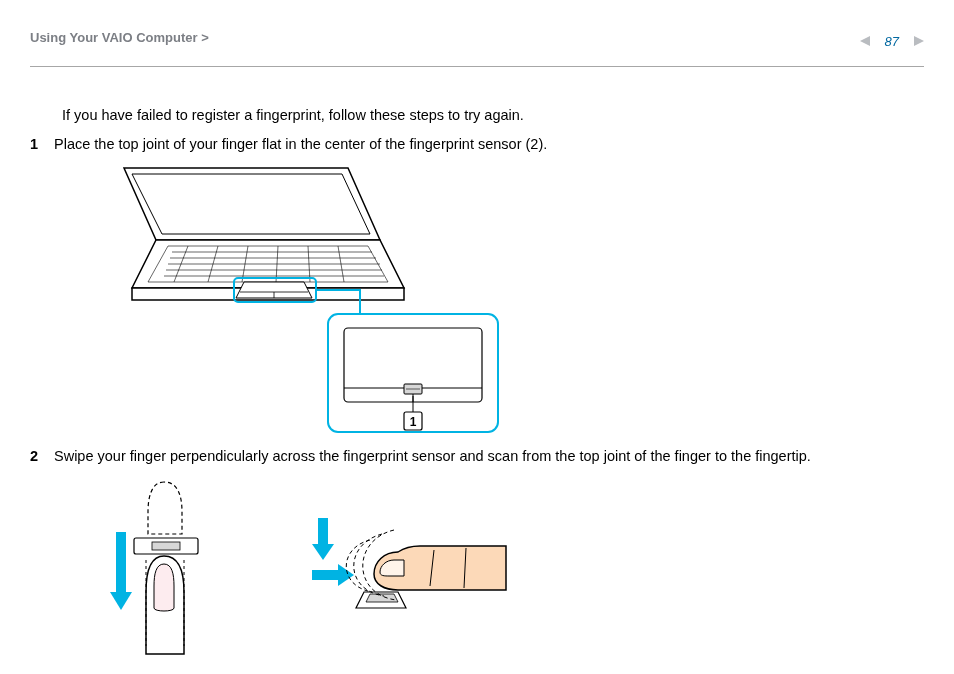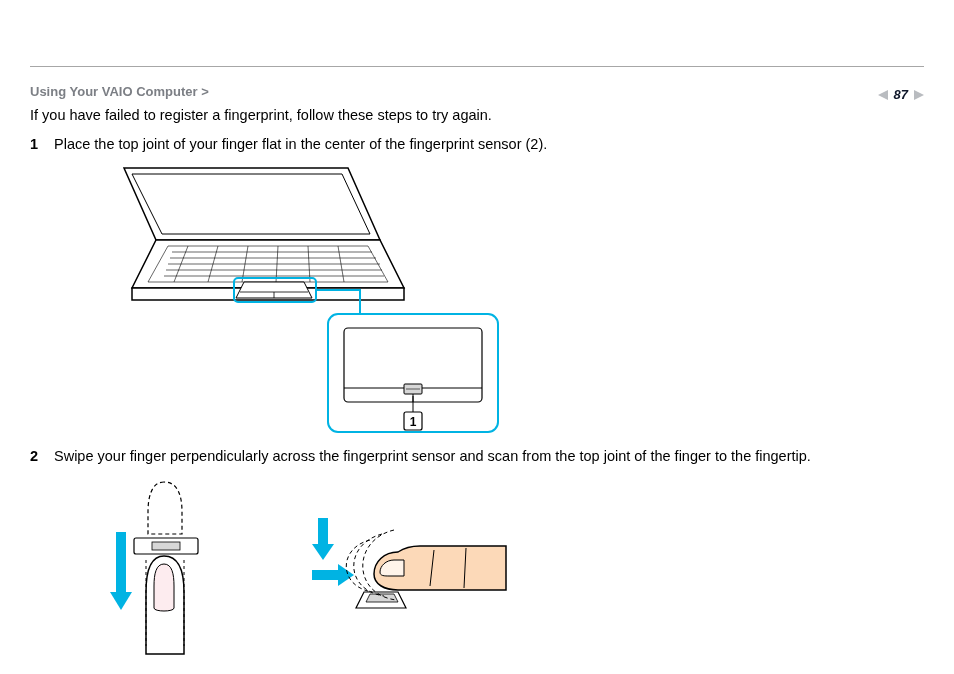--- a/index.html
+++ b/index.html
@@ -16,39 +16,38 @@
   .page {
     position: relative;
     width: 954px;
     height: 674px;
     padding: 14px 30px 0 30px;
     box-sizing: border-box;
   }
   .header {
     display: flex;
     justify-content: space-between;
-    align-items: flex-end;
+    align-items: center;
     height: 48px;
-    margin-top: 40px;
   }
   .breadcrumb {
     font-size: 13px;
     font-weight: bold;
     color: #7c7f85;
     line-height: 1.45;
   }
   .pagenav {
     display: flex;
     align-items: center;
     font-size: 13px;
-    font-weight: bold;
+    font-weight: normal;
     font-style: italic;
-    color: #0f172a;
+    color: #0369a1;
     margin-top: 6px;
-    gap: 6px;
+    gap: 15px;
   }
   .pagenav .arrow {
     width: 0; height: 0;
     display: inline-block;
   }
   .arrow-left {
     border-top: 5px solid transparent;
     border-bottom: 5px solid transparent;
     border-right: 10px solid #b9bcc0;
   }
@@ -69,20 +68,21 @@
     position: absolute;
     left: 30px;
     right: 30px;
     top: 90px;
     font-size: 14.5px;
     line-height: 1.5;
     color: #000;
   }
   .intro {
     margin-bottom: 8px;
+    margin-left: 32px;
   }
   .step {
     display: flex;
     margin-bottom: 4px;
   }
   .step .num {
     width: 24px;
     font-weight: bold;
     flex: 0 0 auto;
   }

